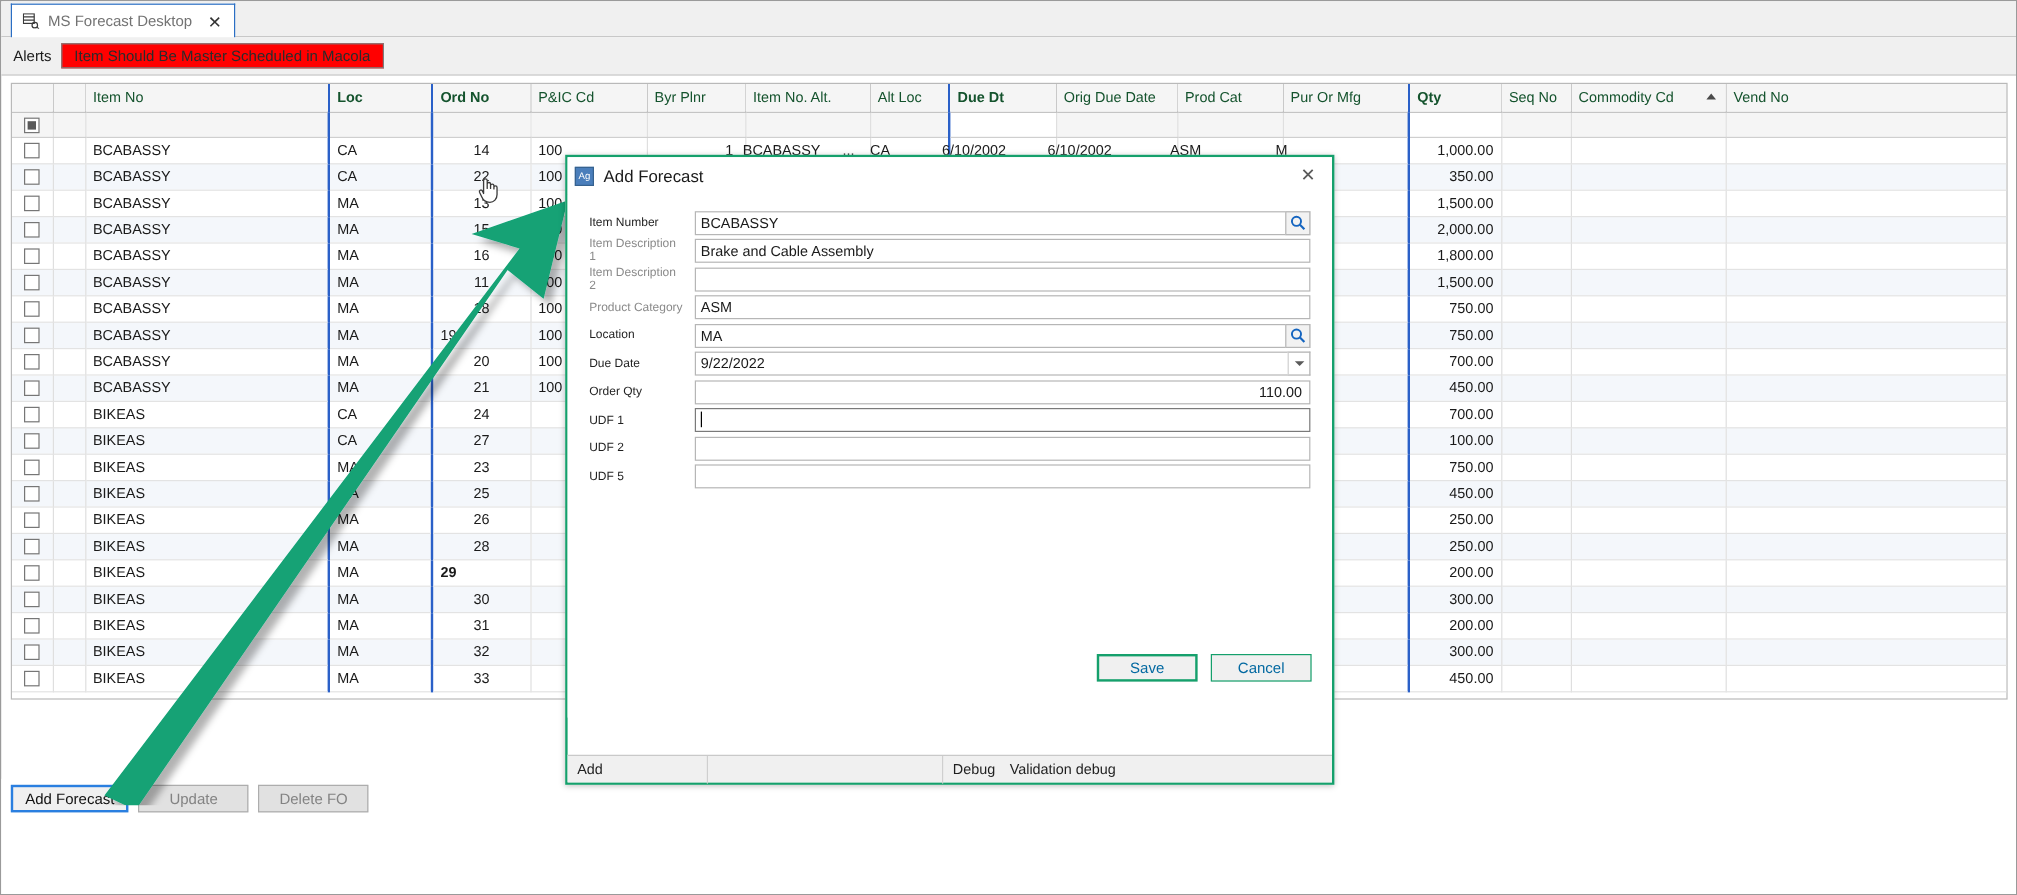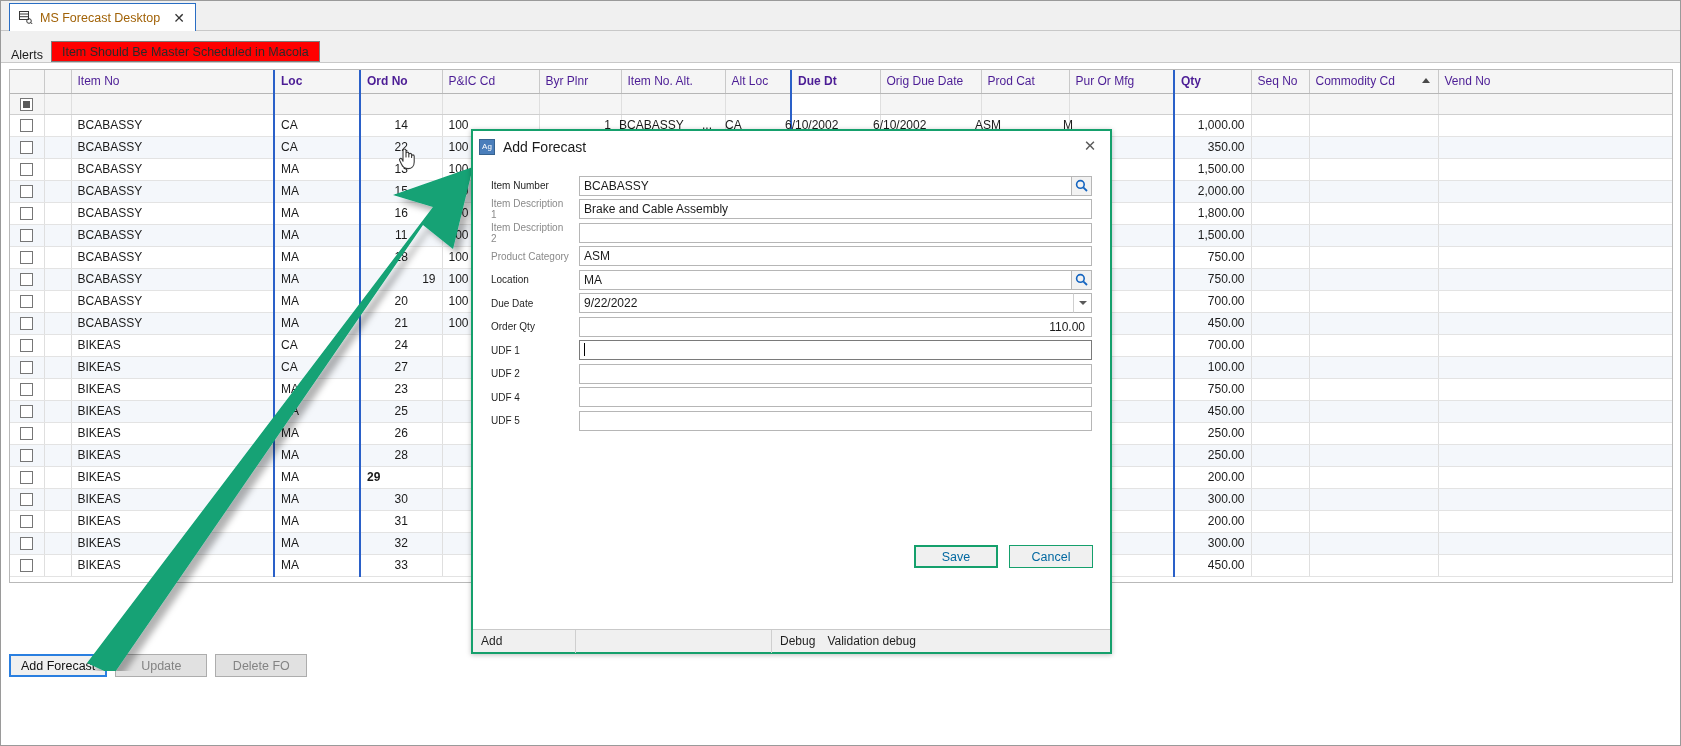--- a/index.html
+++ b/index.html
@@ -33,33 +33,33 @@
     border: 1px solid #2a6ec4;
     border-bottom: 1px solid #ffffff;
     font-size: 12.5px;
     color: #14418f;
   }
   .tab-icon {
     width: 14px; height: 13px;
     position: relative; flex: none;
     color: #3a3a3a;
   }
-  .tab-label { color: #a16207; font-size: 12.5px; white-space: nowrap; }
+  .tab-label { color: #737373; font-size: 12.5px; white-space: nowrap; }
   .tab-close {
     font-size: 14px; color: #333; line-height: 1;
     margin-left: 6px; cursor: pointer; font-weight: 400;
   }
 
   
   .alertbar {
     position: absolute; left: 0; top: 30px;
     width: 1681px; height: 32px;
     background: #f0f0f0;
     border-bottom: 1px solid #c8c8c8;
-    display: flex; align-items: flex-end;
+    display: flex; align-items: center;
   }
   .alert-label {
     margin-left: 10px;
     font-size: 12.5px; color: #1a1a1a;
   }
   .alert-chip {
     margin-left: 8px;
     height: 21px;
     display: flex; align-items: center;
     padding: 0 10px;
@@ -87,21 +87,21 @@
   }
   table.grid th {
     height: 23px;
     background: #f5f5f5;
     border-right: 1px solid #c9c9c9;
     border-bottom: 1px solid #b6b6b6;
     font-weight: normal;
     text-align: left;
     padding: 0 6px;
     font-size: 12px;
-    color: #4c1d95;
+    color: #14532d;
     position: relative;
     white-space: nowrap;
     overflow: hidden;
   }
   table.grid th.bold { font-weight: bold; }
   
   th.blue-l, td.blue-l { border-left: 2px solid #2a60c8; }
   th.blue-r, td.blue-r { border-right: 2px solid #2a60c8; }
 
   table.grid td {
@@ -304,21 +304,21 @@
     background: #f0f0f0;
     border-top: 1px solid #c9c9c9;
     display: flex; align-items: center;
     font-size: 12px; color: #1f1f1f;
   }
   .st-cell {
     height: 23px; display: flex; align-items: center;
     padding: 0 8px;
     border-right: 1px solid #cfcfcf;
   }
-  .st-a { width: 103px; text-align: center; }
+  .st-a { width: 117px; text-align: center; }
   .st-b { width: 196px; }
   .st-c { border-right: none; gap: 12px; }
 
   
   .cursor-hand {
     position: absolute;
     left: 396px; top: 145px;
     width: 20px; height: 24px;
     pointer-events: none;
   }
@@ -550,21 +550,21 @@
             <td class="blue-l blue-r num">750.00</td>
             <td></td>
             <td></td>
             <td></td>
           </tr>
           <tr class="even">
             <td class="center"><span class="cb"></span></td>
             <td></td>
             <td>BCABASSY</td>
             <td class="blue-l blue-r">MA</td>
-            <td class="blue-l blue-r num" style="text-align: right;">19</td>
+            <td class="blue-l blue-r num" style="text-align: left;">19</td>
             <td>100</td>
             <td></td>
             <td></td>
             <td></td>
             <td class="blue-l blue-r"></td>
             <td></td>
             <td></td>
             <td></td>
             <td class="blue-l blue-r num">750.00</td>
             <td></td>
@@ -931,26 +931,20 @@
               <div class="fin focused"><span class="caret"></span></div>
             </div>
           </div>
           <div class="frow">
             <div class="flabel">UDF 2</div>
             <div class="fctl">
               <div class="fin"></div>
             </div>
           </div>
           <div class="frow">
-            <div class="flabel">UDF 4</div>
-            <div class="fctl">
-              <div class="fin"></div>
-            </div>
-          </div>
-          <div class="frow">
             <div class="flabel">UDF 5</div>
             <div class="fctl">
               <div class="fin"></div>
             </div>
           </div>
         </div>
 
       <div class="dlg-actions">
         <div class="dbtn">Save</div>
         <div class="dbtn cancel">Cancel</div>

